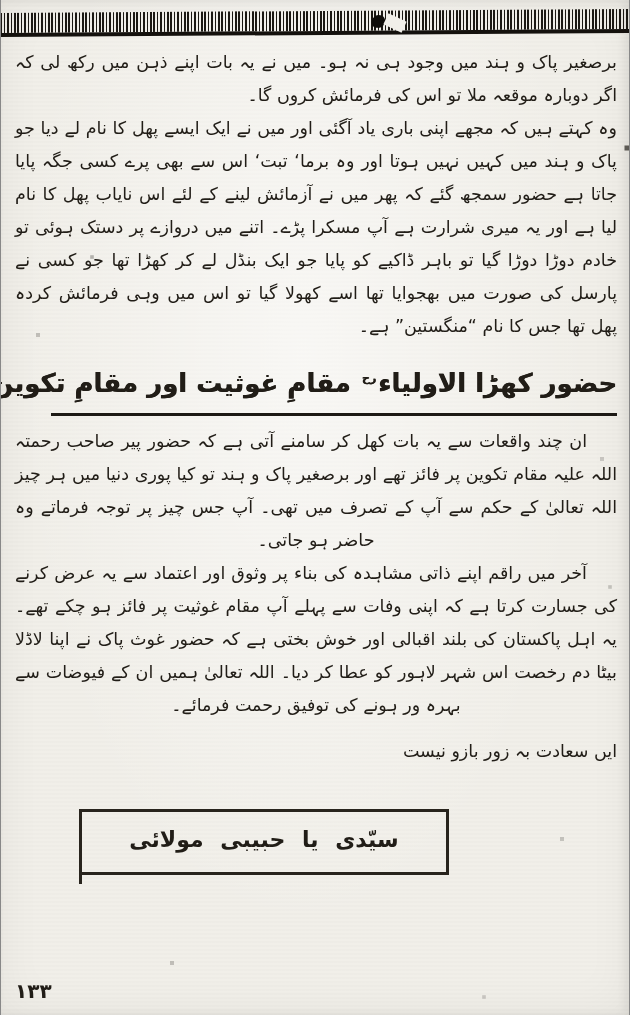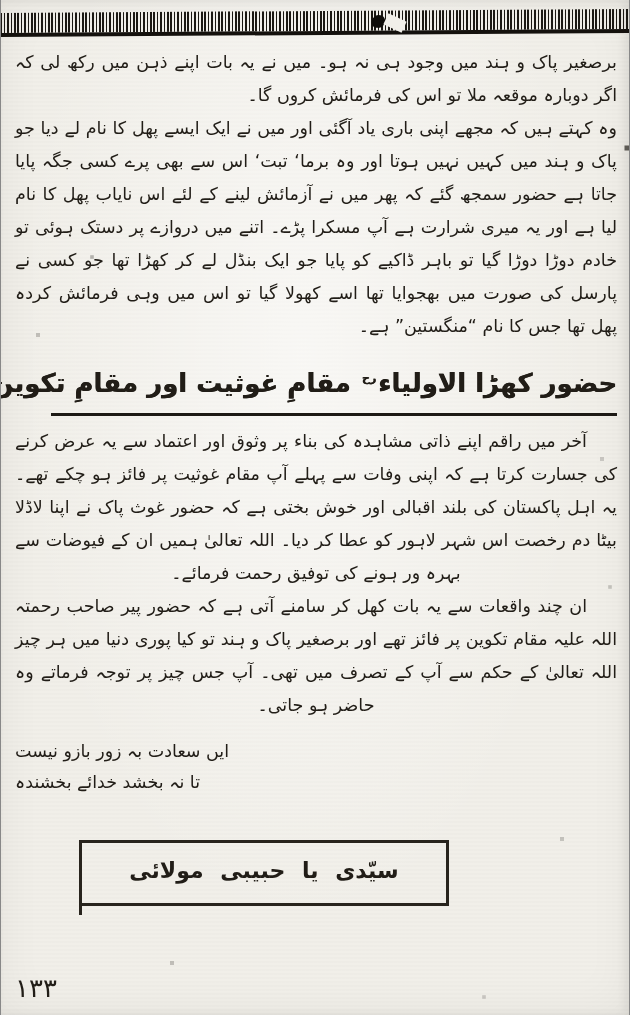--- a/index.html
+++ b/index.html
@@ -31,32 +31,32 @@
   .para{margin:0;text-align:justify;}
   .indent{text-indent:30px;}
   .center-last{text-align-last:center;}
   .heading{
     margin:10px 0 0;font-size:26px;line-height:52px;font-weight:bold;
     text-align:center;white-space:nowrap;letter-spacing:0;
     text-shadow:.5px 0 0 currentColor;
   }
   .hon{font-size:11px;vertical-align:super;font-weight:bold;margin:8px 2px;}
   .rule{height:3px;background:#1d1a15;margin:4px 0 9px 36px;}
-  .couplet{margin:14px 0 0;text-align:left;font-size:17.5px;line-height:31px;}
+  .couplet{margin:14px 0 0;text-align:right;font-size:17.5px;line-height:31px;}
   .verse-box{
     position:relative;width:352px;margin:42px 168px 0 0;
     border:3px solid #28241d;
     padding:8px 6px 12px;
     text-align:center;font-weight:bold;font-size:22px;line-height:40px;
     word-spacing:9px;
   }
   .verse-box::after{
     content:"";position:absolute;left:-3px;bottom:-12px;width:3px;height:12px;background:#28241d;
   }
-  .pagenum{position:absolute;left:14px;bottom:12px;font-size:26px;direction:rtl;}
+  .pagenum{position:absolute;left:14px;bottom:12px;font-size:20px;direction:rtl;font-weight:bold;}
   .noise{
     position:absolute;top:0;left:0;width:2px;height:2px;background:transparent;pointer-events:none;
     box-shadow:
       625px 147px 0 1.5px rgba(22,19,14,.65),
       36px 334px 0 1px rgba(22,19,14,.22),
       600px 458px 0 1px rgba(22,19,14,.18),
       90px 256px 0 .8px rgba(22,19,14,.28),
       560px 838px 0 1px rgba(22,19,14,.2),
       170px 962px 0 1px rgba(22,19,14,.22),
       482px 996px 0 .8px rgba(22,19,14,.18),
@@ -77,27 +77,26 @@
 
     <p class="para">برصغیر پاک و ہند میں وجود ہی نہ ہو۔ میں نے یہ بات اپنے ذہن میں رکھ لی کہ اگر دوبارہ موقعہ ملا تو اس کی فرمائش کروں گا۔</p>
 
 
     <p class="para">وہ کہتے ہیں کہ مجھے اپنی باری یاد آگئی اور میں نے ایک ایسے پھل کا نام لے دیا جو پاک و ہند میں کہیں نہیں ہوتا اور وہ برما‘ تبت‘ اس سے بھی پرے کسی جگہ پایا جاتا ہے حضور سمجھ گئے کہ پھر میں نے آزمائش لینے کے لئے اس نایاب پھل کا نام لیا ہے اور یہ میری شرارت ہے آپ مسکرا پڑے۔ اتنے میں دروازے پر دستک ہوئی تو خادم دوڑا دوڑا گیا تو باہر ڈاکیے کو پایا جو ایک بنڈل لے کر کھڑا تھا جو کسی نے پارسل کی صورت میں بھجوایا تھا اسے کھولا گیا تو اس میں وہی فرمائش کردہ پھل تھا جس کا نام “منگستین” ہے۔</p>
 
     <h1 class="heading"><span>حضور کھڑا الاولیاء</span><sup class="hon">رح</sup> <span>مقامِ غوثیت اور مقامِ تکوین پر فائز تھے ۔</span></h1>
 
     <div class="rule"></div>
 
+    <p class="para indent center-last">ان چند واقعات سے یہ بات کھل کر سامنے آتی ہے کہ حضور پیر صاحب رحمتہ اللہ علیہ مقام تکوین پر فائز تھے اور برصغیر پاک و ہند تو کیا پوری دنیا میں ہر چیز اللہ تعالیٰ کے حکم سے آپ کے تصرف میں تھی۔ آپ جس چیز پر توجہ فرماتے وہ حاضر ہو جاتی۔</p>
+
     <p class="para indent center-last">آخر میں راقم اپنے ذاتی مشاہدہ کی بناء پر وثوق اور اعتماد سے یہ عرض کرنے کی جسارت کرتا ہے کہ اپنی وفات سے پہلے آپ مقام غوثیت پر فائز ہو چکے تھے۔ یہ اہل پاکستان کی بلند اقبالی اور خوش بختی ہے کہ حضور غوث پاک نے اپنا لاڈلا بیٹا دم رخصت اس شہر لاہور کو عطا کر دیا۔ اللہ تعالیٰ ہمیں ان کے فیوضات سے بہرہ ور ہونے کی توفیق رحمت فرمائے۔</p>
-
-    <p class="para indent center-last">ان چند واقعات سے یہ بات کھل کر سامنے آتی ہے کہ حضور پیر صاحب رحمتہ اللہ علیہ مقام تکوین پر فائز تھے اور برصغیر پاک و ہند تو کیا پوری دنیا میں ہر چیز اللہ تعالیٰ کے حکم سے آپ کے تصرف میں تھی۔ آپ جس چیز پر توجہ فرماتے وہ حاضر ہو جاتی۔</p>
 
     <div class="couplet">
       <div>ایں سعادت بہ زور بازو نیست</div>
-      <div>تا نہ بخشد خدائے بخشندہ</div>
     </div>
 
     <div class="verse-box">
       <div>سیّدی یا حبیبی مولائی</div>
 
     </div>
 
   </div>
 
   <div class="pagenum">۱۳۳</div>

